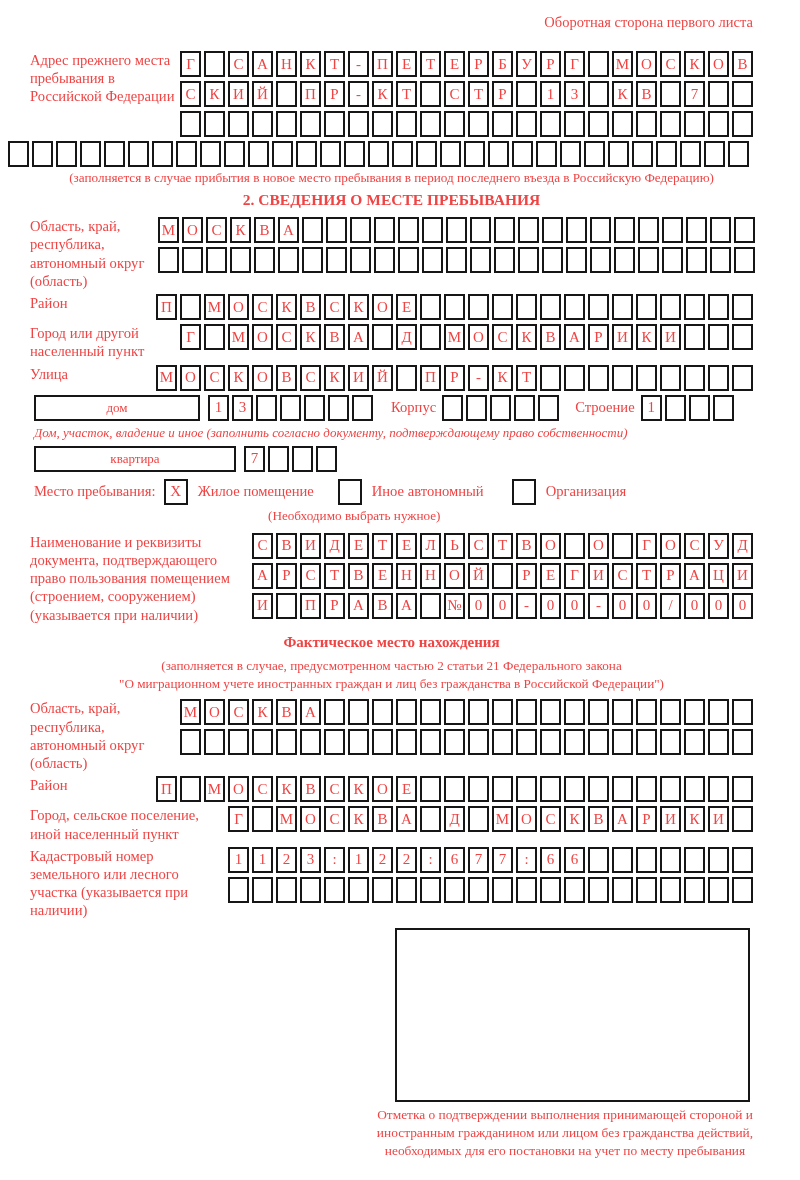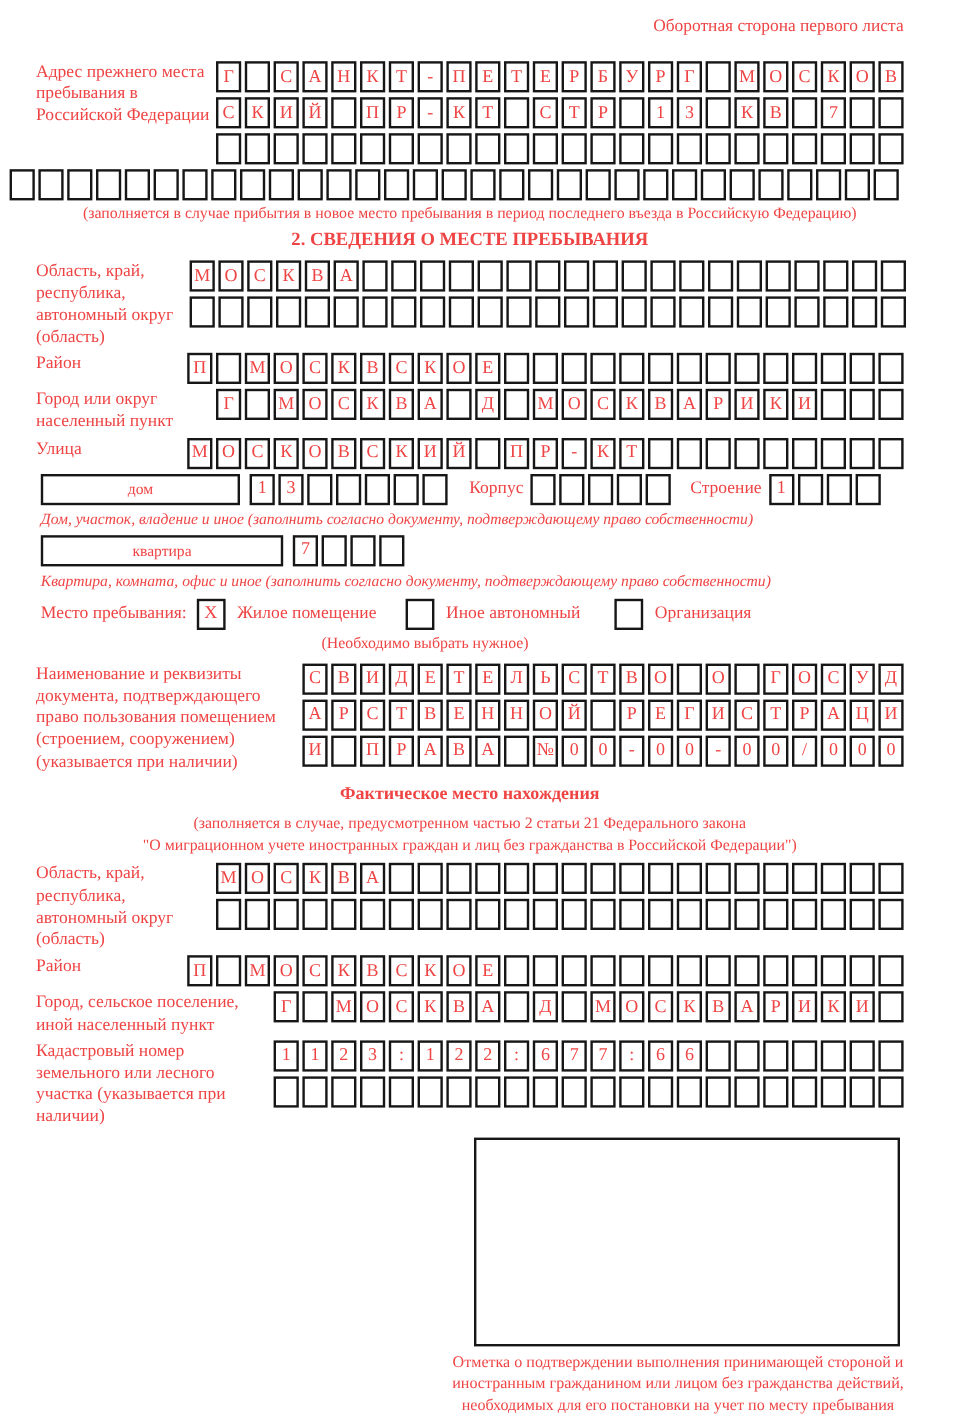--- a/index.html
+++ b/index.html
@@ -282,21 +282,21 @@
         <div class="cell"></div>
         <div class="cell"></div>
         <div class="cell"></div>
         <div class="cell"></div>
         <div class="cell"></div>
         <div class="cell"></div>
       </div>
   </div>
 
   <div class="line">
-    <span class="lbl w142">Город или округ населенный пункт</span>
+    <span class="lbl w142">Город или другой населенный пункт</span>
     <div class="crow">
         <div class="cell">Г</div>
         <div class="cell"></div>
         <div class="cell">М</div>
         <div class="cell">О</div>
         <div class="cell">С</div>
         <div class="cell">К</div>
         <div class="cell">В</div>
         <div class="cell">А</div>
         <div class="cell"></div>
@@ -380,21 +380,20 @@
 
   <div class="inline-row">
     <div class="wbox flat">квартира</div>
     <div class="crow">
         <div class="cell">7</div>
         <div class="cell"></div>
         <div class="cell"></div>
         <div class="cell"></div>
       </div>
   </div>
-  <div class="caption-left">Квартира, комната, офис и иное (заполнить согласно документу, подтверждающему право собственности)</div>
 
   <div class="stayline">
     <span>Место пребывания:</span>
     <span class="chk">X</span>
     <span>Жилое помещение</span>
     <span class="chk c2"></span>
     <span>Иное автономный</span>
     <span class="chk c3"></span>
     <span>Организация</span>
   </div>

